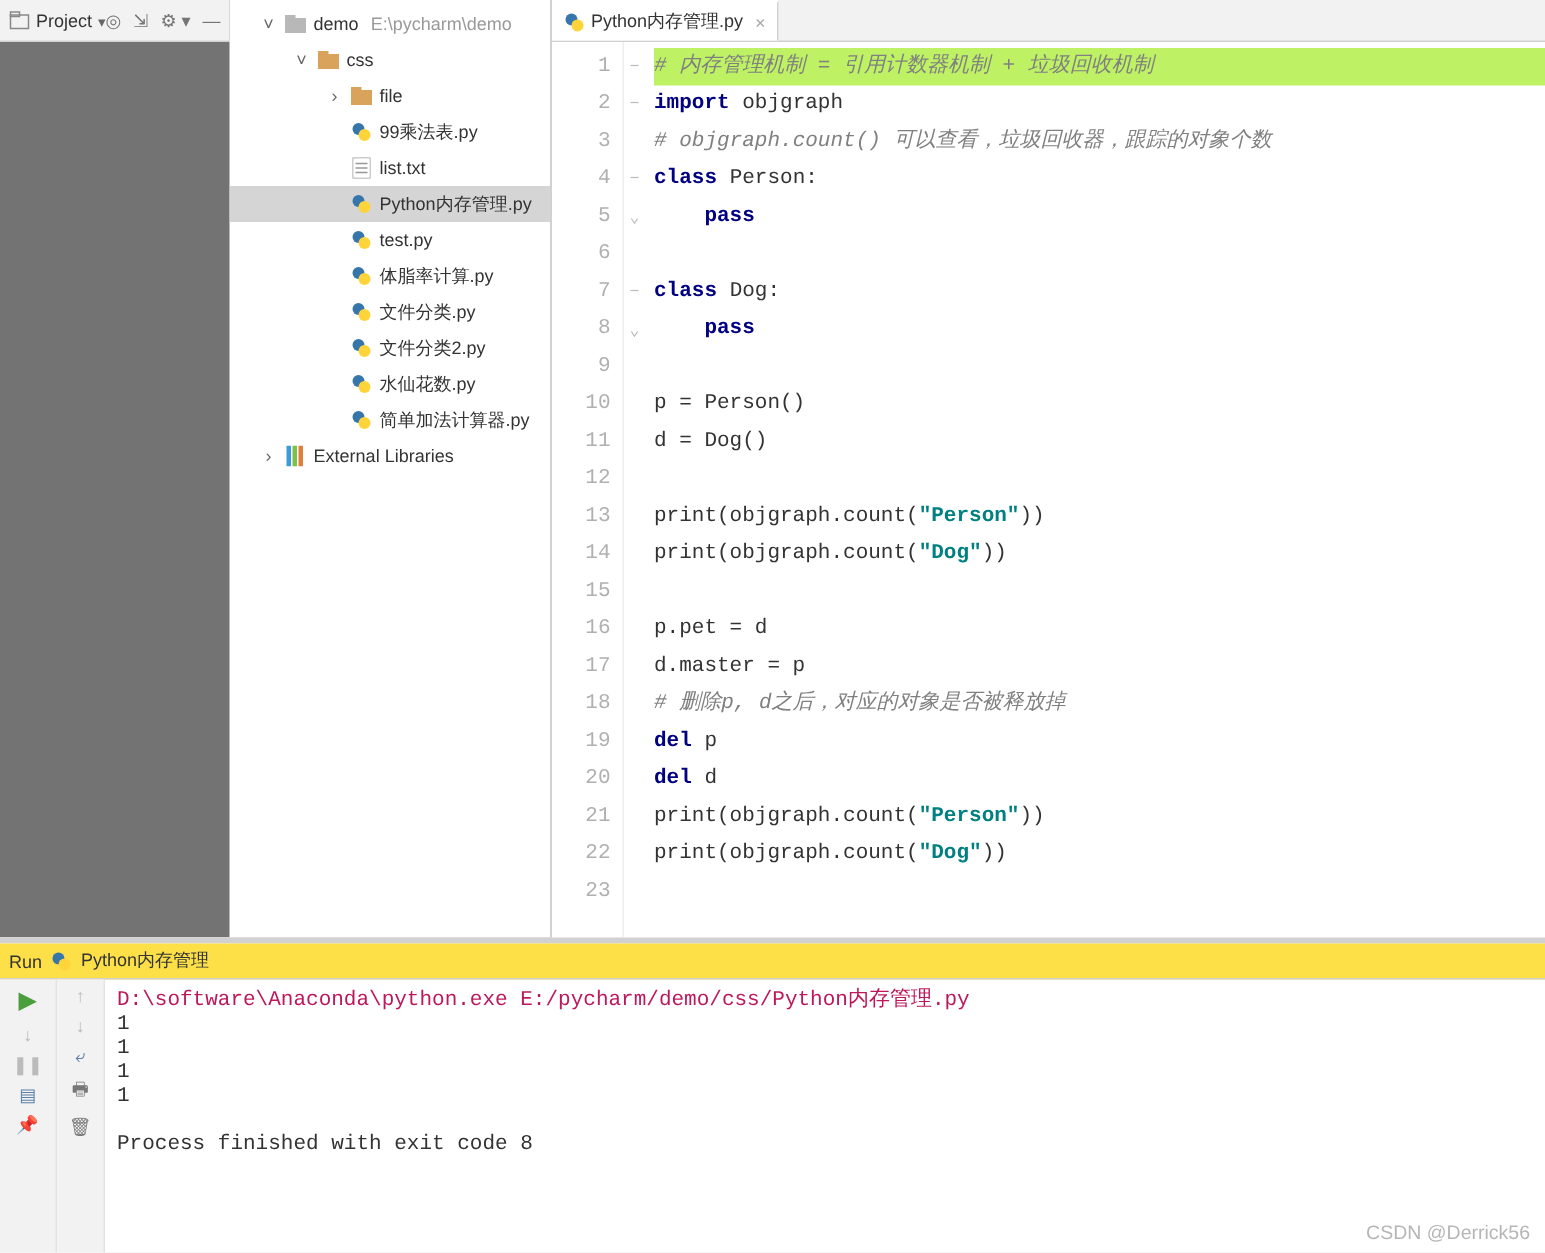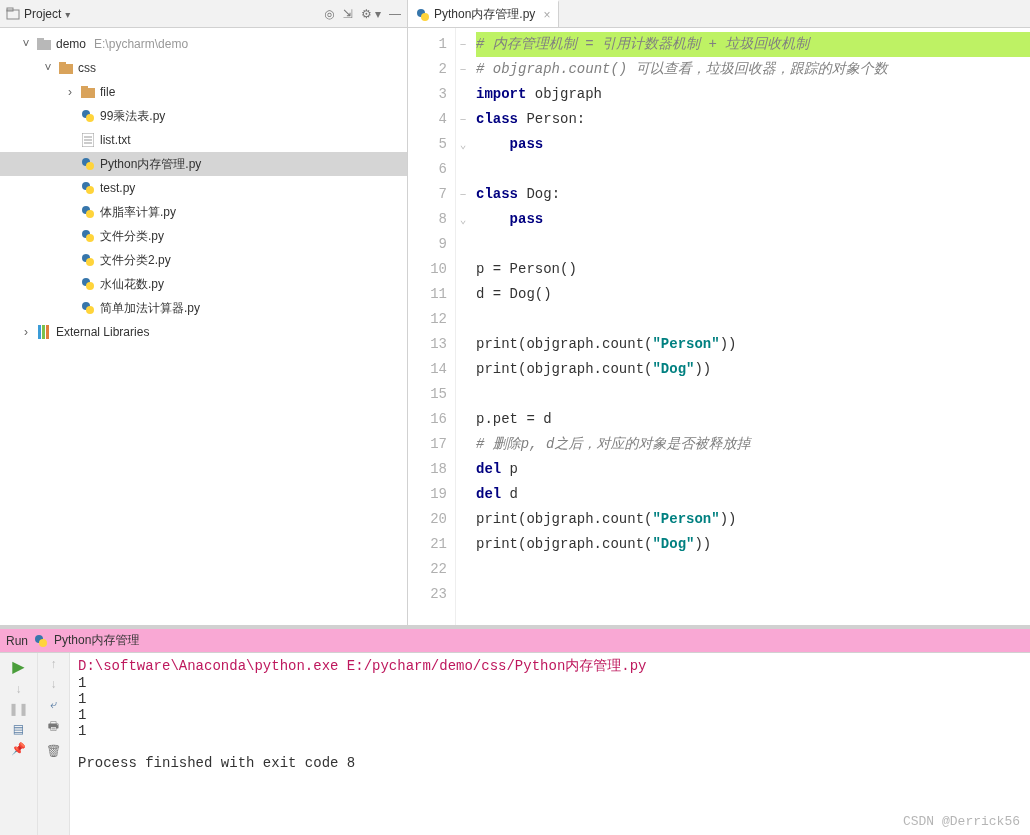--- a/index.html
+++ b/index.html
@@ -13,25 +13,25 @@
     flex-direction: column;
     color: #333;
   }
   .top-area {
     display: flex;
     flex: 1;
     min-height: 0;
   }
   
   .project-panel {
-    width: 408px;
+    width: 368px;
     background: #737373;
     border-right: 1px solid #d1d1d1;
     display: flex;
-    flex-direction: column;
+    flex-direction: row;
   }
   .project-header {
     height: 28px;
     background: #f2f2f2;
     border-bottom: 1px solid #d1d1d1;
     display: flex;
     align-items: center;
     padding: 0 6px;
   }
   .project-header .title {
@@ -129,21 +129,21 @@
   
   .run-panel {
     height: 210px;
     border-top: 4px solid #d1d1d1;
     background: #fff;
     display: flex;
     flex-direction: column;
   }
   .run-header {
     height: 24px;
-    background: #f9a8d4;
+    background: #fde047;
     border-bottom: 1px solid #d1d1d1;
     display: flex;
     align-items: center;
     padding: 0 6px;
     gap: 6px;
   }
   .run-body {
     flex:1;
     display:flex;
   }
@@ -176,21 +176,21 @@
     color:#333;
     white-space:pre;
     position:relative;
   }
   .run-console .path-line { color:#be185d; }
   .watermark {
     position: absolute;
     right: 10px;
     bottom: 6px;
     color: rgba(120,120,120,.55);
-    font-family: Liberation Mono, monospace;
+    font-family: Liberation Sans, sans-serif;
     font-size: 13px;
   }
 </style>
 </head>
 <body>
 
 <div class="top-area">
 
   <div class="project-panel">
     <div class="project-header">
@@ -400,35 +400,36 @@
           <div class="fm"></div>
           <div class="fm"></div>
           <div class="fm"></div>
           <div class="fm"></div>
           <div class="fm"></div>
           <div class="fm"></div>
           <div class="fm"></div>
         </div>
       <div class="code" id="codecol">
           <div class="cl hl"><span class="cm"># 内存管理机制 = 引用计数器机制 + 垃圾回收机制</span></div>
+          <div class="cl"><span class="k">import </span>objgraph</div>
           <div class="cl"><span class="cm"># <i>objgraph.count()</i> 可以查看，垃圾回收器，跟踪的对象个数</span></div>
-          <div class="cl"><span class="k">import </span>objgraph</div>
           <div class="cl"><span class="k">class </span>Person:</div>
           <div class="cl">    <span class="k">pass</span></div>
           <div class="cl"></div>
           <div class="cl"><span class="k">class </span>Dog:</div>
           <div class="cl">    <span class="k">pass</span></div>
           <div class="cl"></div>
           <div class="cl">p = Person()</div>
           <div class="cl">d = Dog()</div>
           <div class="cl"></div>
           <div class="cl">print(objgraph.count(<span class="s">"Person"</span>))</div>
           <div class="cl">print(objgraph.count(<span class="s">"Dog"</span>))</div>
           <div class="cl"></div>
           <div class="cl">p.pet = d</div>
+          <div class="cl">d.master = p</div>
           <div class="cl"><span class="cm"># 删除p, d之后，对应的对象是否被释放掉</span></div>
           <div class="cl"><span class="k">del </span>p</div>
           <div class="cl"><span class="k">del </span>d</div>
           <div class="cl">print(objgraph.count(<span class="s">"Person"</span>))</div>
           <div class="cl">print(objgraph.count(<span class="s">"Dog"</span>))</div>
           <div class="cl"></div>
         </div>
     </div>
   </div>
 </div>

